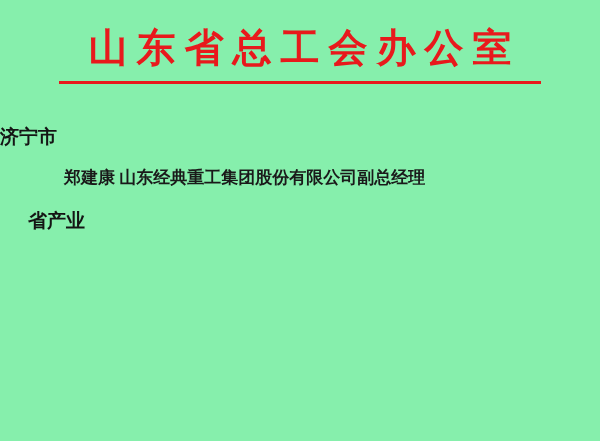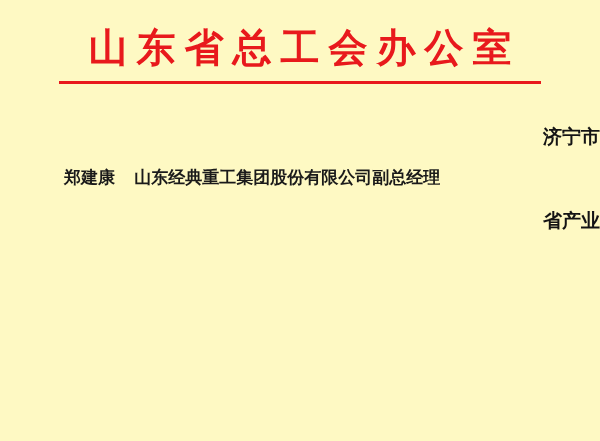--- a/index.html
+++ b/index.html
@@ -5,21 +5,21 @@
   html, body {
     margin: 0;
     padding: 0;
     background: #ffffff;
   }
   .page {
     position: relative;
     width: 600px;
     height: 441px;
     margin: 0 auto;
-    background: #fef9c3;
+    background: #86efac;
     overflow: hidden;
     font-family: "Liberation Serif", "DejaVu Serif", serif;
     color: #111111;
   }
   .letterhead {
     padding-top: 22px;
     text-align: center;
     font-size: 39px;
     line-height: 52px;
     font-weight: bold;
@@ -36,40 +36,39 @@
   }
   .doc-title {
     margin-top: 40px;
     text-align: center;
     font-size: 25px;
     line-height: 38px;
     font-weight: bold;
     color: #0d0d0d;
   }
   .section-heading {
-    text-align: right;
+    text-align: left;
     font-size: 19px;
     line-height: 26px;
     font-weight: bold;
     color: #141414;
   }
   .section-jining .section-heading { margin-top: 40px; }
   .section-province .section-heading { margin-top: 18px; padding-left: 28px; }
   .entry {
     margin-top: 16px;
     padding-left: 64px;
     font-size: 17px;
     line-height: 24px;
     font-weight: bold;
     color: #1a1a1a;
     white-space: nowrap;
   }
   .entry-name {
     display: inline-block;
-    margin-right: 15px;
   }
   .entry-desc {
     display: inline-block;
   }
 </style>
 </head>
 <body>
 
 <div class="page">
 

